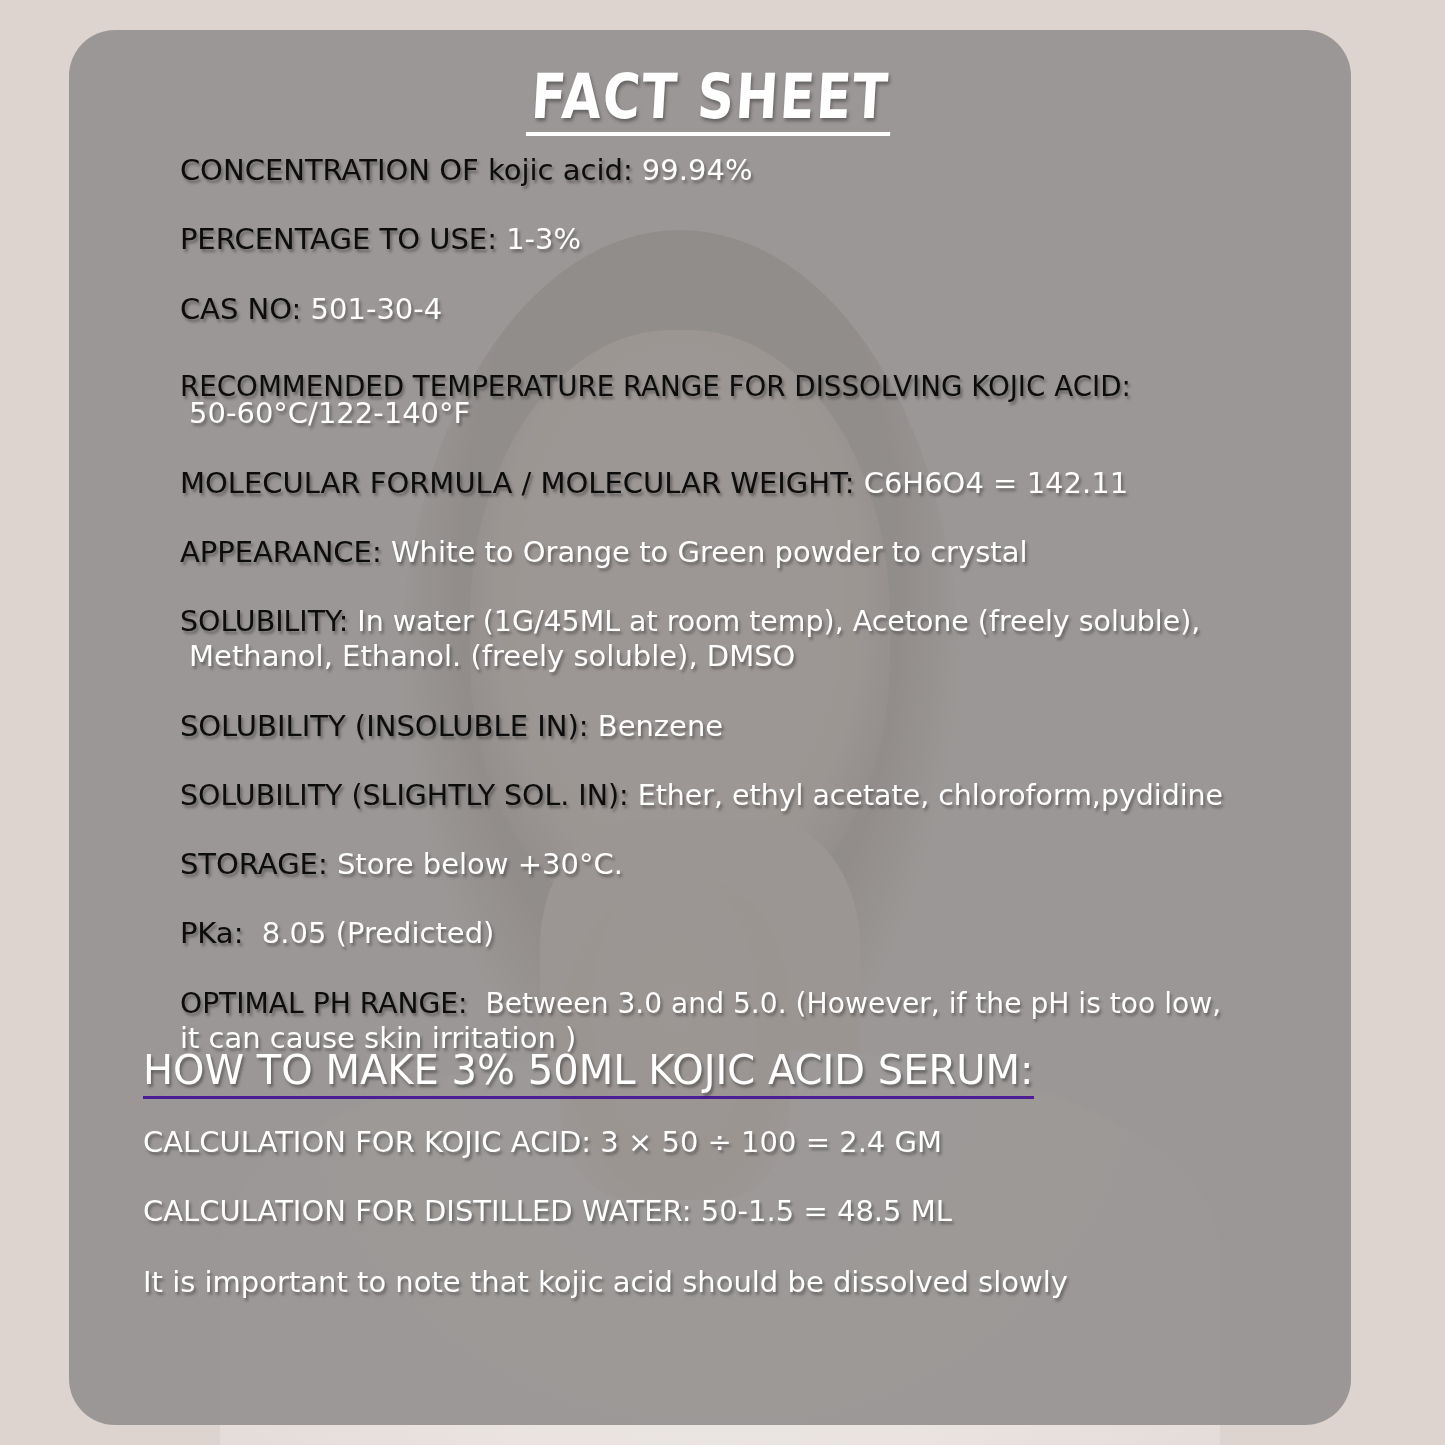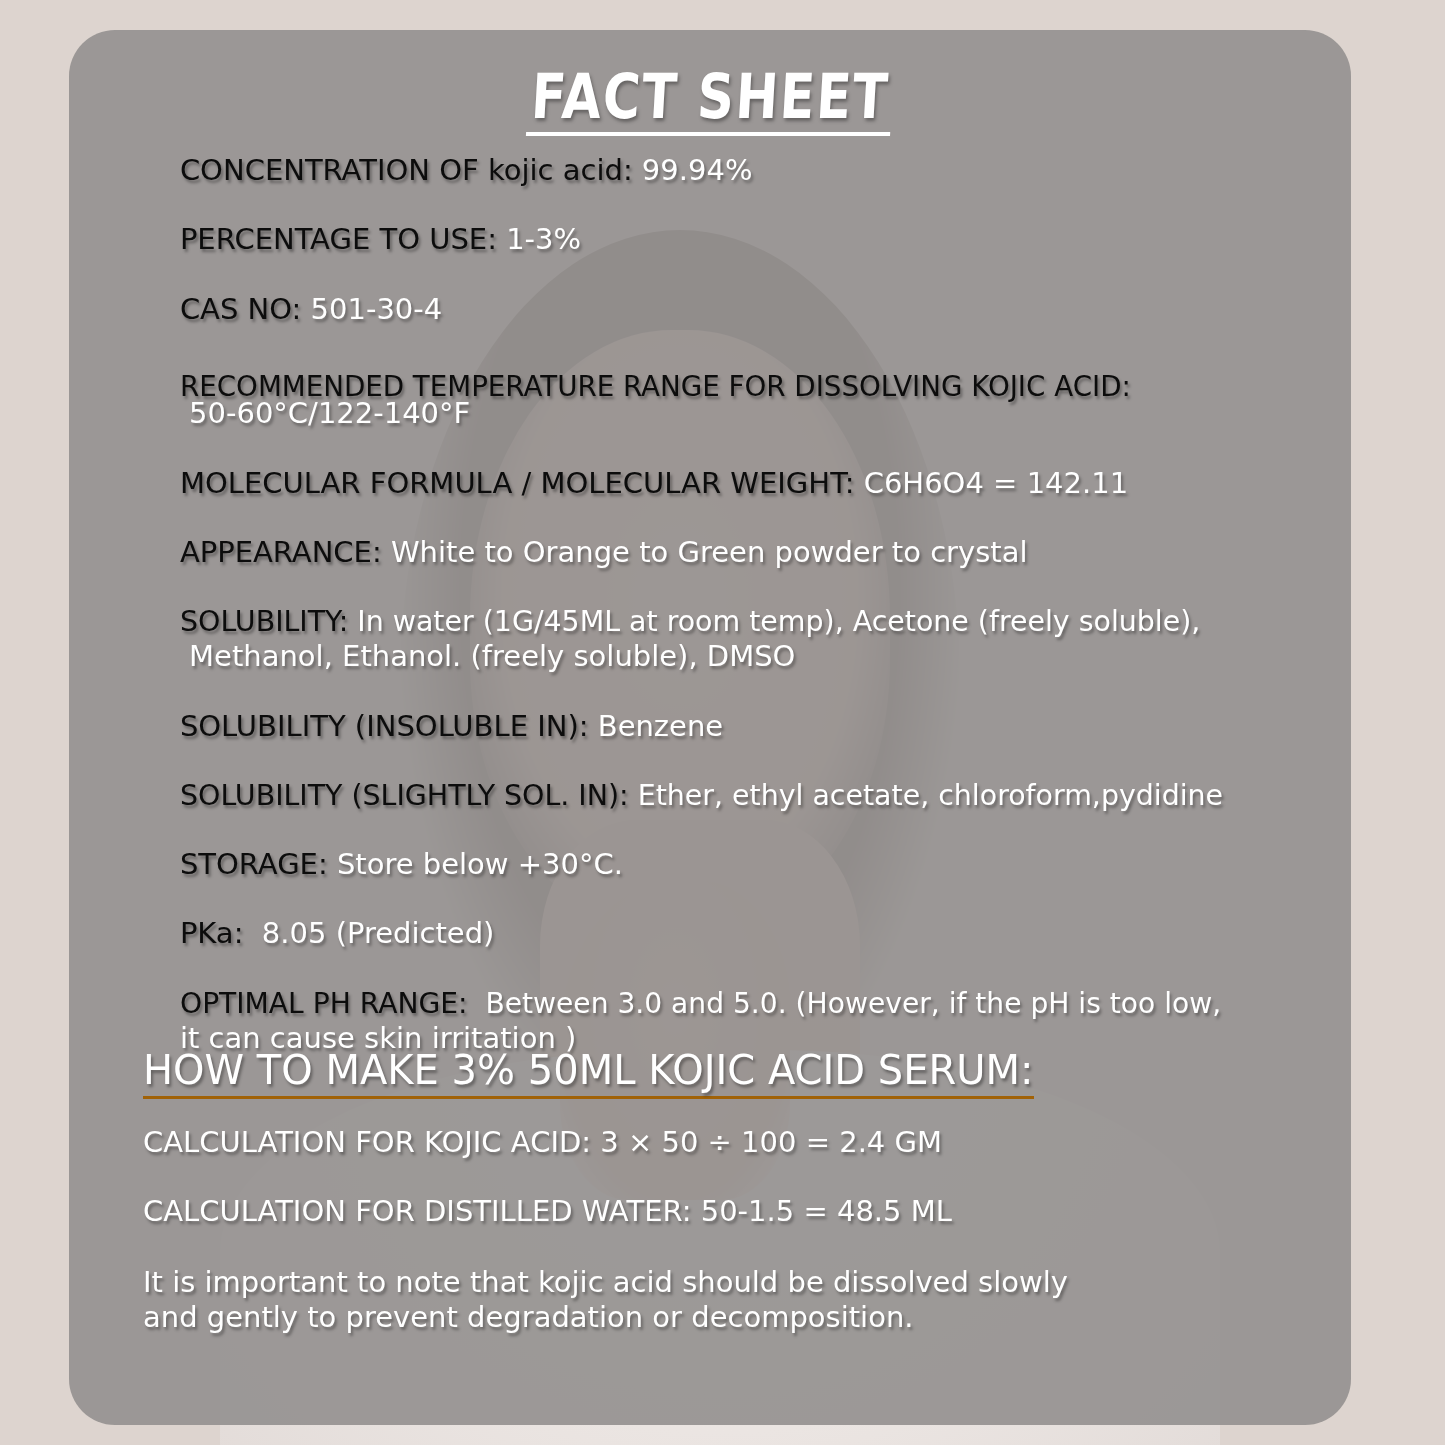--- a/index.html
+++ b/index.html
@@ -61,25 +61,25 @@
       line-height: 35px;
     }
     .row { position: absolute; left: 0; white-space: pre; }
     .lbl { color: #0c0c0c; text-shadow: 2px 3px 3px rgba(0,0,0,0.35); }
     .val { color: #ffffff; text-shadow: 2px 3px 3px rgba(0,0,0,0.35); }
     .cond { display: inline-block; transform-origin: left center; }
     .section-heading {
       position: absolute; left: 143px; top: 1046px;
       color: #ffffff; font-size: 40px; line-height: 48px;
       text-shadow: 2px 3px 3px rgba(0,0,0,0.35);
-      border-bottom: 3px solid #a16207;
+      border-bottom: 3px solid #4c1d95;
       padding-bottom: 2px;
       white-space: pre;
     }
-    .note { position: absolute; left: 143px; top: 1265px; color: #fff; font-size: 29px; line-height: 35px; text-shadow: 2px 3px 3px rgba(0,0,0,0.35); }
+    .note { position: absolute; left: 143px; top: 1265px; color: #fff; font-size: 29px; line-height: 35px; text-shadow: 2px 3px 3px rgba(0,0,0,0.35); text-align: center; }
     .note div { white-space: pre; }
   </style>
 </head>
 <body>
 
 <div class="bg-photo">
   <div class="bg-hair"></div>
   <div class="bg-face"></div>
   <div class="bg-neck"></div>
   <div class="bg-shirt"></div>
@@ -142,14 +142,13 @@
 
 <div class="section-heading">HOW TO MAKE 3% 50ML KOJIC ACID SERUM:</div>
 
 <div class="content" style="top:1125px">
   <div class="row val" style="top:0px">CALCULATION FOR KOJIC ACID: 3 × 50 ÷ 100 = 2.4 GM</div>
   <div class="row val" style="top:69px">CALCULATION FOR DISTILLED WATER: 50-1.5 = 48.5 ML</div>
 </div>
 
 <div class="note">
   <div>It is important to note that kojic acid should be dissolved slowly</div>
-  <div>and gently to prevent degradation or decomposition.</div>
 </div>
 
 </body></html>

